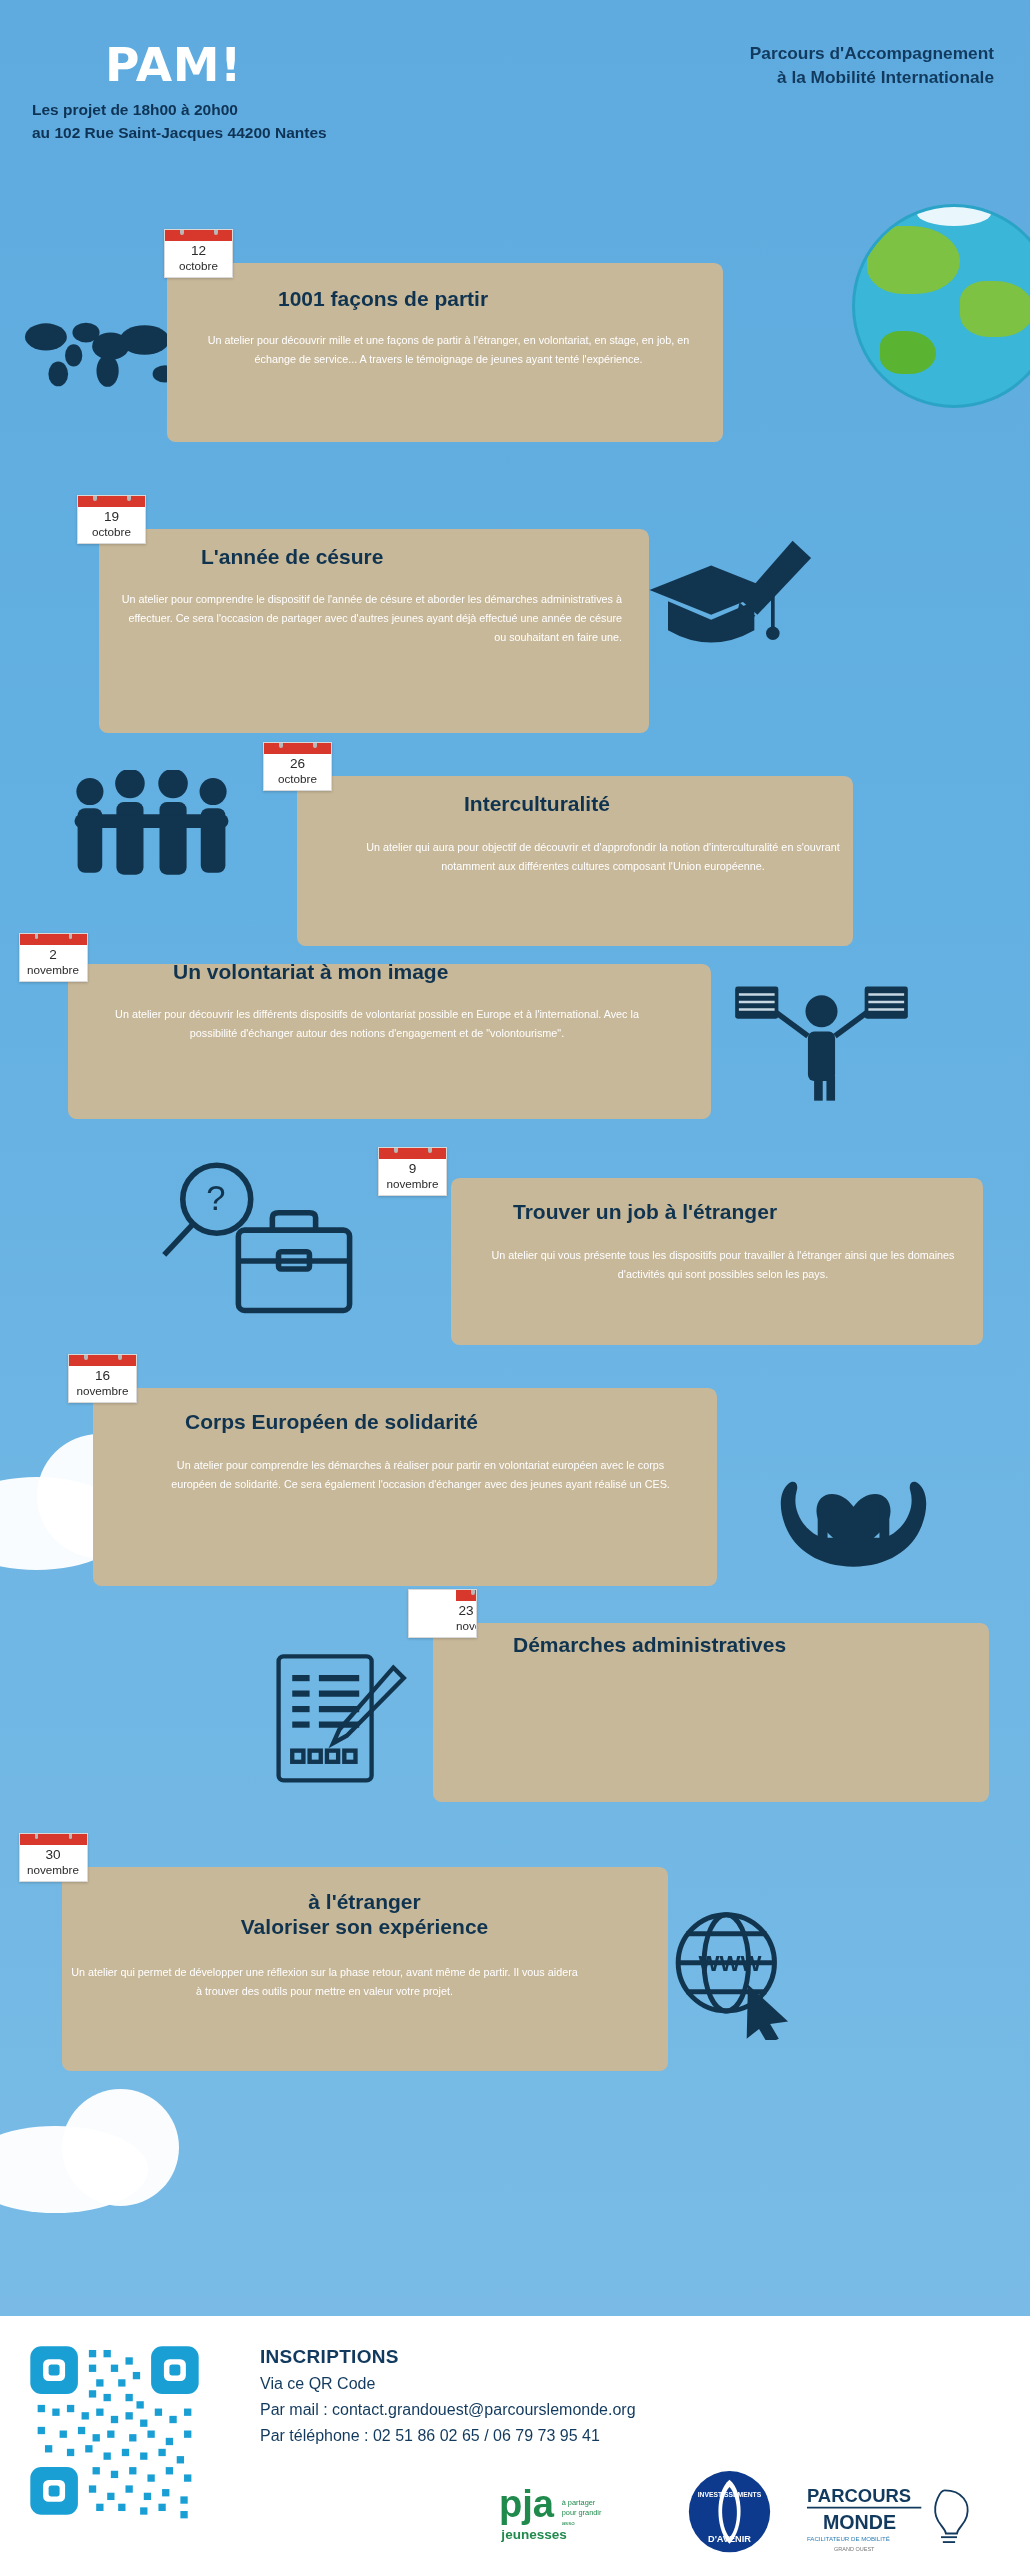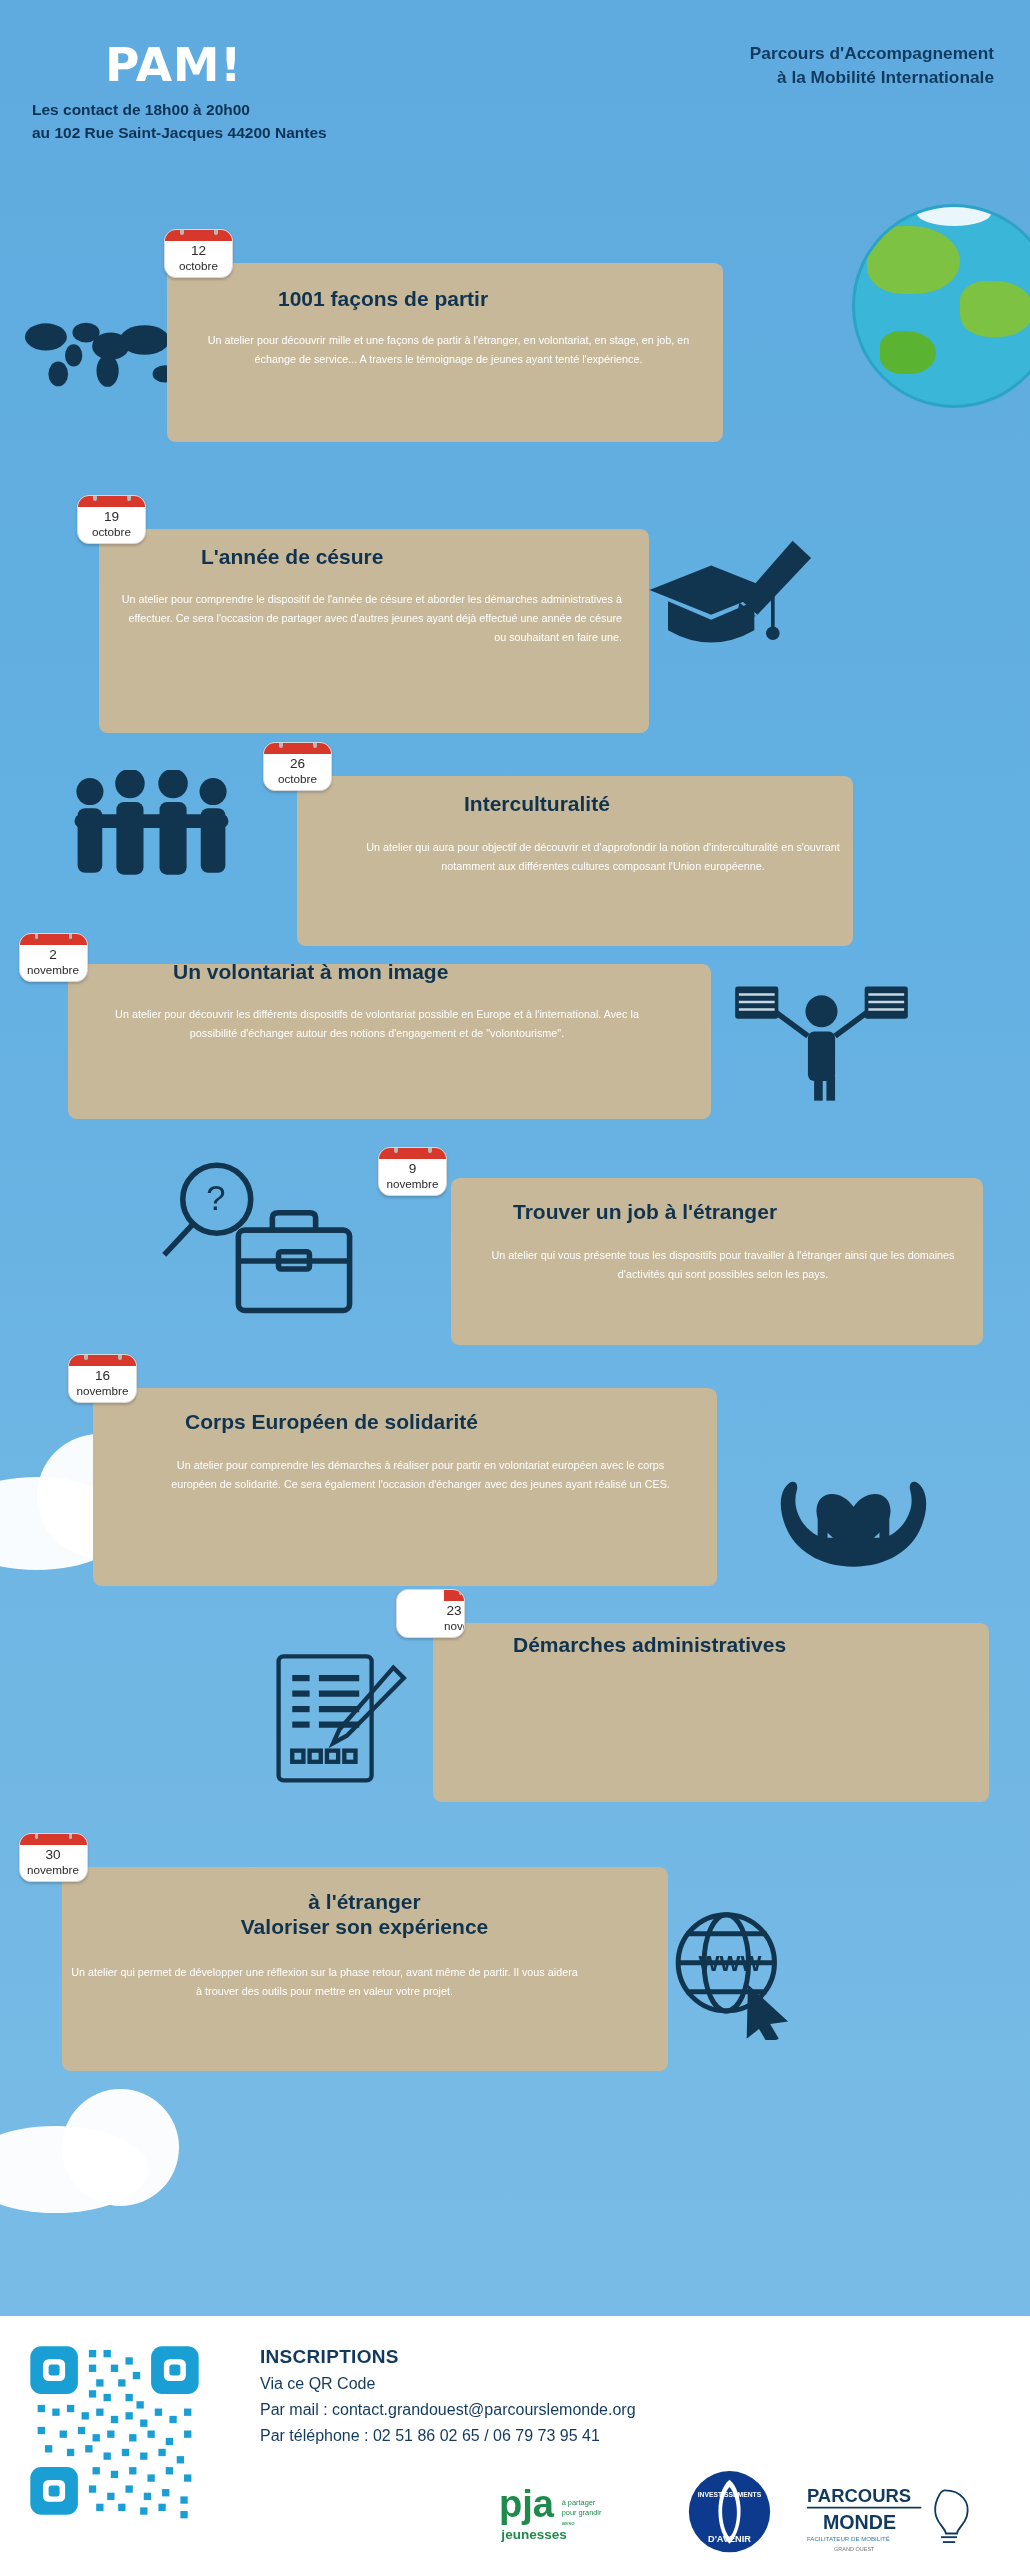--- a/index.html
+++ b/index.html
@@ -87,21 +87,21 @@
     font-size: 10.8px;
     color: #ffffff;
     line-height: 1.75;
     text-align: center;
   }
   .cal {
     position: absolute;
     width: 69px;
     background: #ffffff;
     border: 1.2px solid #d9d9d9;
-    border-radius: 12px;
+    border-radius: 0;
     box-shadow: 0 1.2px 2.5px rgba(0,0,0,0.18);
     text-align: center;
     overflow: hidden;
     z-index: 5;
   }
   .cal .top { height: 10.5px; background: #d8382b; position: relative; }
   .cal .top .ring {
     position: absolute; top: -3.1px; width: 3.7px; height: 8px;
     background: #b8b8b8; border-radius: 1.9px;
   }
@@ -169,21 +169,21 @@
     <div class="cloud" style="width:117px;height:117px;left:99px;top:0;"></div>
   </div>
 
   <div class="header">
     <div class="pam-title">PAM!</div>
     <div class="pam-sub">
       <div>Parcours d'Accompagnement</div>
       <div>à la Mobilité Internationale</div>
     </div>
     <div class="pam-when">
-      <div>Les contact de 18h00 à 20h00</div>
+      <div>Les projet de 18h00 à 20h00</div>
       <div>au 102 Rue Saint-Jacques 44200 Nantes</div>
     </div>
   </div>
 
   <div class="globe">
     <div class="land" style="width:93px;height:68px;left:12.4px;top:18.5px;"></div>
     <div class="land" style="width:74px;height:56px;left:105px;top:74px;"></div>
     <div class="land" style="width:56px;height:43px;left:25px;top:124px;background:#5bb431;"></div>
     <div class="ice" style="width:74px;height:25px;left:62px;top:-6.2px;"></div>
   </div>
@@ -332,21 +332,21 @@
   <div class="session-text" style="left:164px; top:1456px; width:513px;">Un atelier pour comprendre les démarches à réaliser pour partir en volontariat européen avec le corps européen de solidarité. Ce sera également l'occasion d'échanger avec des jeunes ayant réalisé un CES.</div>
 
   <svg class="icon" style="left:767px; top:1434px; width:173px; height:142px;" viewBox="0 0 280 230">
     <g fill="#12354f">
       <path d="M140,118 C120,88 80,90 80,125 C80,160 140,190 140,190 C140,190 200,160 200,125 C200,90 160,88 140,118 Z"></path>
       <path d="M35,80 C20,92 18,120 30,150 C45,188 85,215 140,215 C195,215 235,188 250,150 C262,120 260,92 245,80 C238,74 228,78 232,92 C240,120 225,150 198,165 L198,120 C198,108 182,108 182,120 L182,168 L98,168 L98,120 C98,108 82,108 82,120 L82,165 C55,150 40,120 48,92 C52,78 42,74 35,80 Z"></path>
     </g>
   </svg>
 
   <div class="panel" style="left:433px; top:1623px; width:556px; height:179px;"></div>
-  <div class="cal" style="left:396px; top:1589px;padding-left:47px;">
+  <div class="cal" style="left:408px; top:1589px;padding-left:47px;">
     <div class="top">
       <div class="ring" style="left:15px;"></div>
         <div class="ring" style="left:49px;"></div>
     </div>
     <div class="day">23</div>
     <div class="mon">novembre</div>
   </div>
   <div class="session-title" style="left:513px; top:1632px; width:482px;">Démarches administratives</div>
 
   <svg class="icon" style="left:260px; top:1644px; width:155px; height:155px;" viewBox="0 0 250 250">

